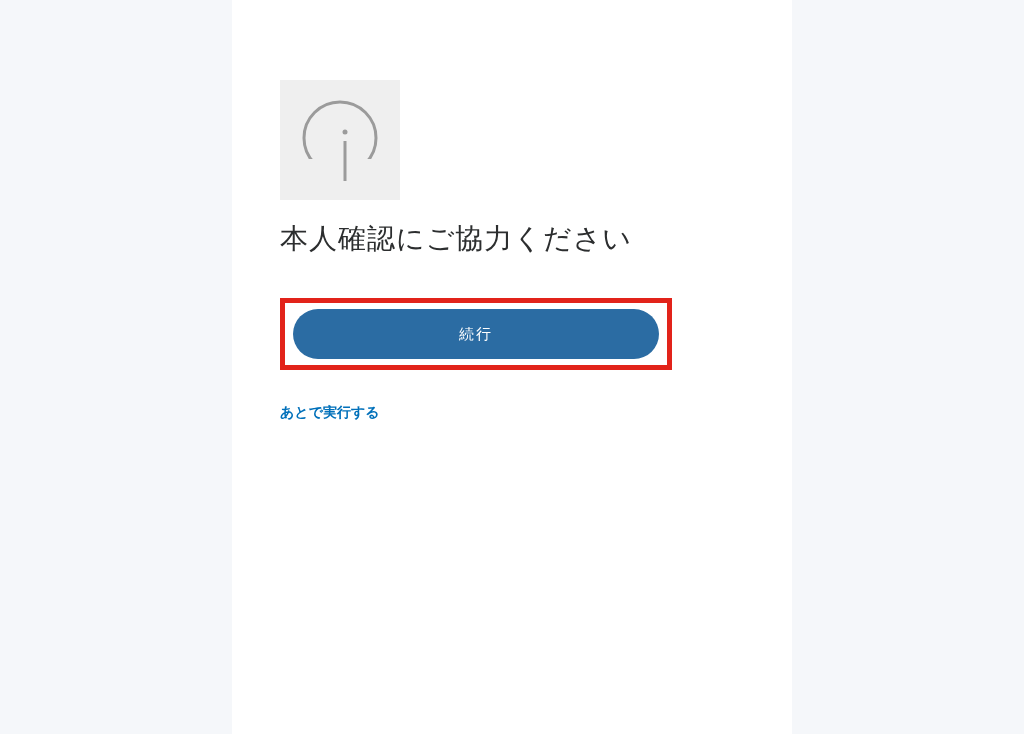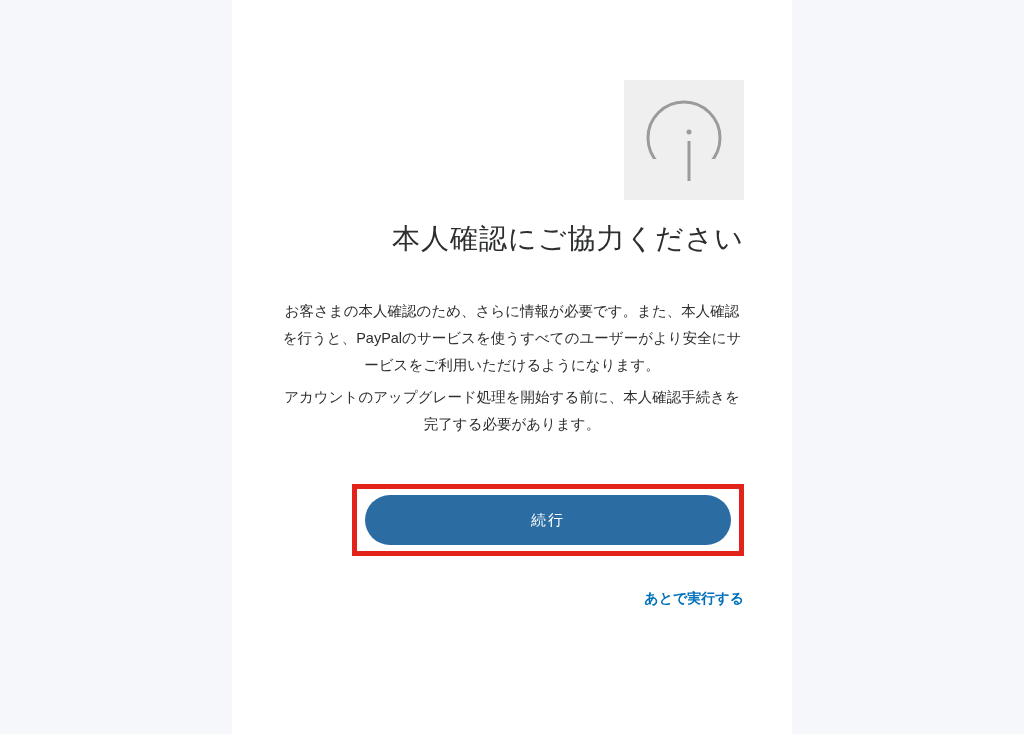--- a/index.html
+++ b/index.html
@@ -16,21 +16,21 @@
       justify-content: center;
       align-items: flex-start;
     }
     .card {
       background: #ffffff;
       width: 560px;
       margin-top: 0;
       padding: 80px 48px 48px 48px;
       display: flex;
       flex-direction: column;
-      align-items: flex-end;
+      align-items: flex-start;
       min-height: 734px;
     }
     .icon-box {
       width: 120px;
       height: 120px;
       background: #efefef;
       display: flex;
       align-items: center;
       justify-content: center;
       margin-bottom: 20px;
@@ -98,24 +98,20 @@
     <svg width="86" height="86" viewBox="0 0 86 86">
       <circle cx="43" cy="41" r="36" stroke="#9b9b9b" stroke-width="3" fill="none"></circle>
       <rect x="0" y="62" width="86" height="24" fill="#efefef"></rect>
       <circle cx="48" cy="35" r="2.5" fill="#9b9b9b"></circle>
       <line x1="48" y1="44" x2="48" y2="84" stroke="#9b9b9b" stroke-width="3"></line>
     </svg>
   </div>
 
   <h1 class="heading">本人確認にご協力ください</h1>
 
-  <div class="body-area">
-    <p class="body-text">お客さまの本人確認のため、さらに情報が必要です。また、本人確認を行うと、PayPalのサービスを使うすべてのユーザーがより安全にサービスをご利用いただけるようになります。</p>
-    <p class="body-text">アカウントのアップグレード処理を開始する前に、本人確認手続きを完了する必要があります。</p>
-  </div>
 
   <div class="highlight-wrap">
     <button class="continue-btn">続行</button>
   </div>
 
   <a class="later-link">あとで実行する</a>
 
 </div>
 
 </body></html>

